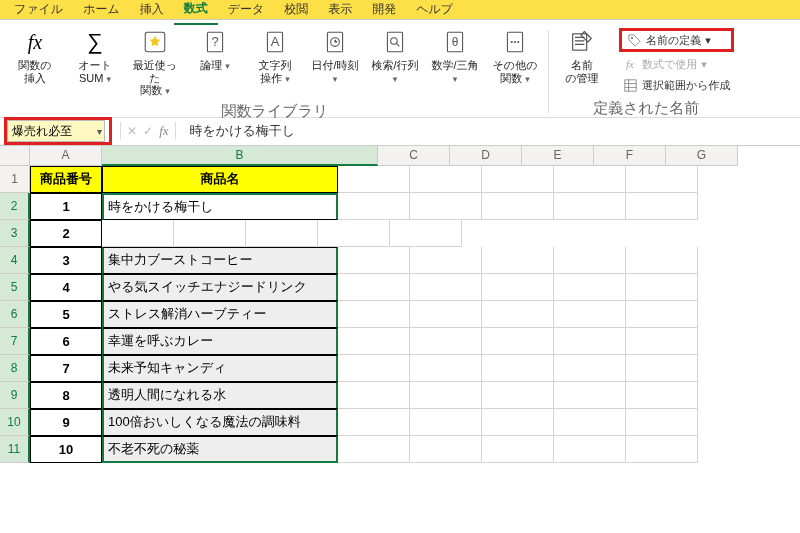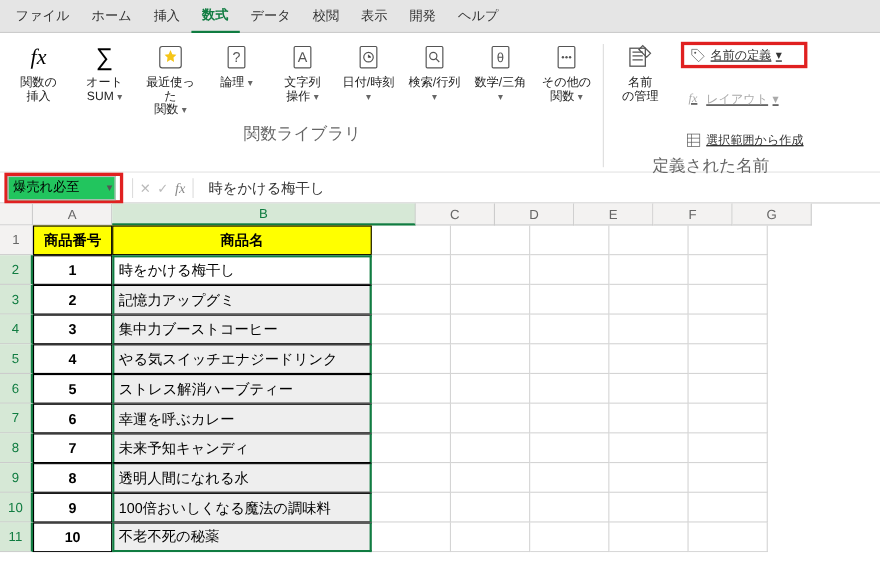--- a/index.html
+++ b/index.html
@@ -1,40 +1,40 @@
 <!DOCTYPE html>
 <html><head>
 <meta charset="utf-8">
 <style>
   * { box-sizing: border-box; margin: 0; padding: 0; }
   body { font-family: 'Yu Gothic UI','Meiryo',sans-serif; font-size: 12px; background: #fff; width: 800px; }
 
-  .tabbar { display:flex; align-items:center; height:30px; background:#e5e5e5; padding:0 4px; border-bottom:1px solid #ccc;}
+  .tabbar { display:flex; align-items:center; height:20px; background:#fde047; padding:0 4px; border-bottom:1px solid #ccc;}
   .tab { padding:6px 10px; color:#333; cursor:pointer; }
   .tab.active { color:#107c41; border-bottom:2px solid #107c41; font-weight:600;font-family:Liberation Mono, monospace; }
 
   .ribbon { display:flex; align-items:flex-start; background:#fff; border-bottom:1px solid #ddd; padding:6px 0 0 4px; }
   .group { display:flex; flex-direction:column; align-items:center; padding:0 4px; }
   .group-inner { display:flex; align-items:flex-start; gap:6px;}
   .bigbtn { display:flex; flex-direction:column; align-items:center; justify-content:flex-start; width:54px; padding:2px 2px; cursor:pointer;}
   .bigbtn .ic { width:28px; height:28px; display:flex; align-items:center; justify-content:center; }
   .bigbtn .lbl { font-size:11px; text-align:center; line-height:1.15; margin-top:3px; color:#222;}
   .bigbtn .dd { font-size:9px; color:#666;}
   .group-label { font-size:15px; color:#666; text-align:center; height:18px; padding-top:3px;}
   .divider { width:1px; background:#ddd; align-self:stretch; margin:4px 2px;}
 
-  .minibtns { display:flex; flex-direction:column; gap:19px; padding:2px 4px;text-decoration:underline;}
+  .minibtns { display:flex; flex-direction:column; gap:3px; padding:2px 4px;}
   .minibtn { display:flex; align-items:center; gap:4px; font-size:11px; color:#333; cursor:pointer; padding:1px 3px;}
   .minibtn .mic { width:16px; height:16px; display:inline-flex; align-items:center; justify-content:center; background:#fff; flex:none;}
 
   .highlight-red { border:3px solid #e02020; }
 
   .formulabar { display:flex; align-items:center; height:28px; border-bottom:1px solid #ccc; padding:2px 4px; background:#fff;}
   .namebox-wrap { display:flex; align-items:center; gap:6px; padding-right:4px;}
-  .namebox { display:flex; align-items:center; justify-content:space-between; width:98px; height:22px; border:1px solid #bbb; padding:0 2px 0 4px; font-size:12px; background:#22c55e;}
+  .namebox { display:flex; align-items:center; justify-content:space-between; width:98px; height:22px; border:1px solid #bbb; padding:0 2px 0 4px; font-size:12px; background:#fef9c3;}
   .namebox .chev { font-size:10px; color:#555; }
   .fb-icons { display:flex; align-items:center; gap:6px; padding:0 8px; color:#888;}
   .fb-icons .sep { width:1px; height:18px; background:#ddd; }
   .fx { font-style:italic; font-family:'Times New Roman',serif; font-size:13px;}
   .fb-input { flex:1; padding:2px 6px; color:#333; font-size:13px; }
 
   .sheet { display:block; }
   .colhdr-row { display:flex; }
   .corner { width:30px; height:20px; background:#f3f2f1; border-right:1px solid #ccc; border-bottom:1px solid #ccc;}
   .colhdr { height:20px; background:#f3f2f1; border-right:1px solid #ccc; border-bottom:1px solid #ccc; display:flex; align-items:center; justify-content:center; color:#666; font-size:12px;}
@@ -184,21 +184,21 @@
                 <circle cx="8" cy="8" r="1.5" fill="#555"></circle>
               </svg>
             </span>
           <span>名前の定義</span>
           <span class="dd">▾</span>
         </div>
         <div class="minibtn" style="color:#aaa">
           <span class="mic" style="color:#aaa">
               <span class="fx" style="font-size:11px">fx</span>
             </span>
-          <span>レイアウト</span>
+          <span>数式で使用</span>
           <span class="dd">▾</span>
         </div>
         <div class="minibtn">
           <span class="mic">
               <svg width="15" height="15" viewBox="0 0 24 24">
                 <rect x="3" y="3" width="18" height="18" fill="none" stroke="#555"></rect>
                 <path d="M3 9h18M3 15h18M9 3v18" stroke="#555"></path>
               </svg>
             </span>
           <span>選択範囲から作成</span>
@@ -256,21 +256,20 @@
         <div class="cell colB bblk sel-range sel-left sel-right sel-top active-cell" style="font-weight: normal;">時をかける梅干し</div>
         <div class="cell colGen"></div>
         <div class="cell colGen"></div>
         <div class="cell colGen"></div>
         <div class="cell colGen"></div>
         <div class="cell colGen"></div>
       </div>
       <div class="row">
         <div class="rowhdr sel">3</div>
         <div class="cell colA bblk">2</div>
-        <div class="cell colB bblk sel-range sel-left sel-right" style="font-weight: normal;">記憶力アップグミ</div>
         <div class="cell colGen"></div>
         <div class="cell colGen"></div>
         <div class="cell colGen"></div>
         <div class="cell colGen"></div>
         <div class="cell colGen"></div>
       </div>
       <div class="row">
         <div class="rowhdr sel">4</div>
         <div class="cell colA bblk">3</div>
         <div class="cell colB bblk sel-range sel-left sel-right" style="font-weight: normal;">集中力ブーストコーヒー</div>

